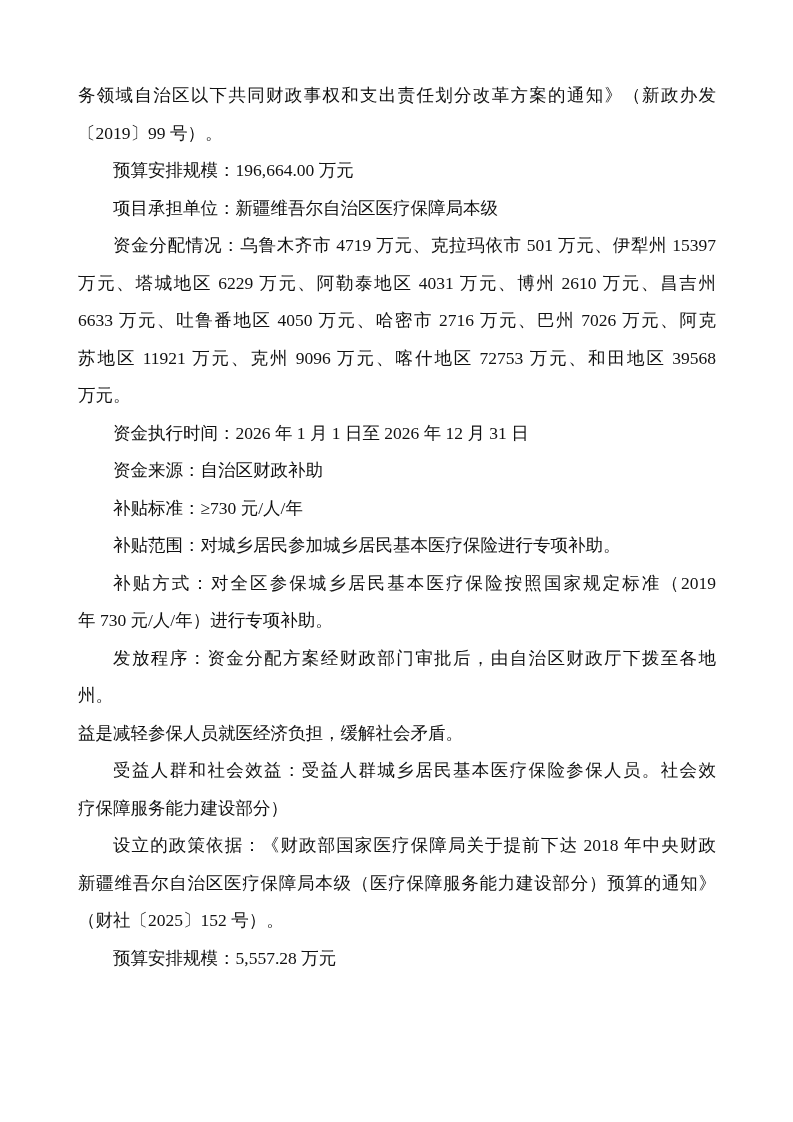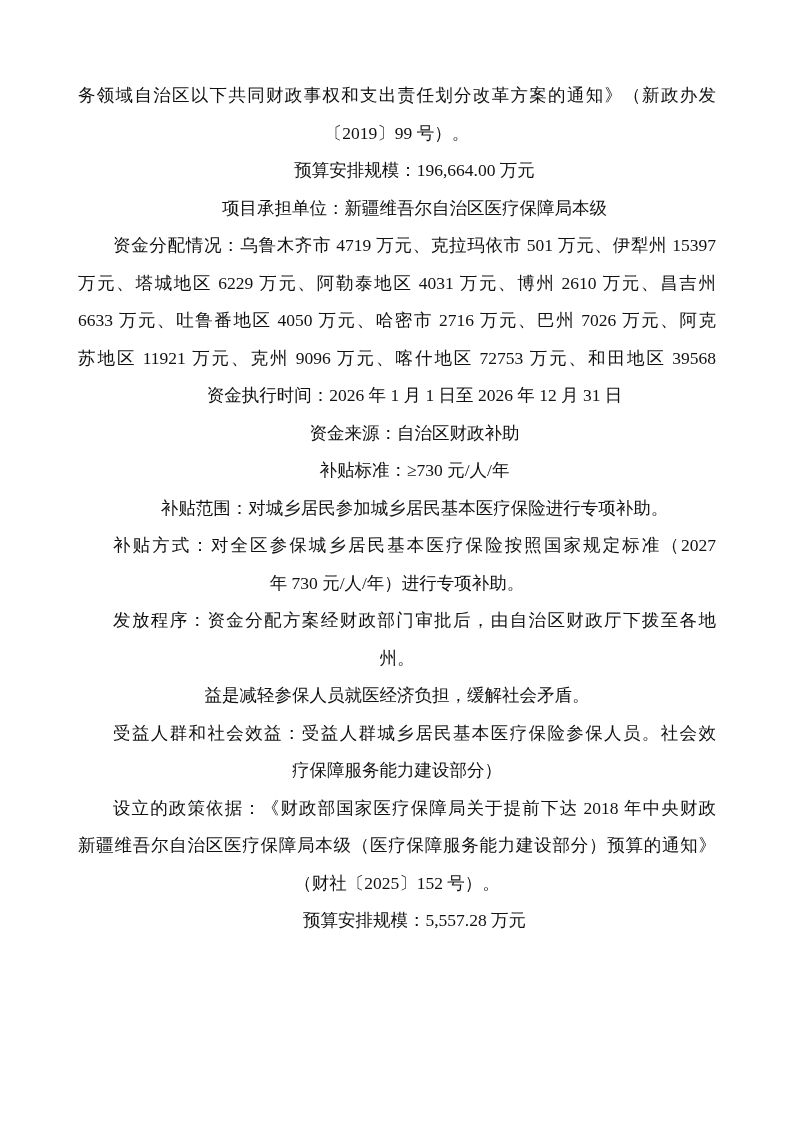--- a/index.html
+++ b/index.html
@@ -21,21 +21,21 @@
     left: 78px;
     top: 77px;
     width: 638px;
   }
   .line {
     font-size: 17.5px;
     line-height: 37.5px;
     height: 37.5px;
     overflow: hidden;
     white-space: normal;
-    text-align: center;
+    text-align: left;
   }
   .line.indent {
     text-indent: 35px;
   }
   .line.fill {
     text-align: justify;
     text-align-last: justify;
     text-justify: inter-character;
   }
   .page-num {
@@ -55,25 +55,26 @@
 <div class="page">
   <div class="content">
     <div class="line fill">务领域自治区以下共同财政事权和支出责任划分改革方案的通知》（新政办发</div>
     <div class="line">〔2019〕99 号）。</div>
     <div class="line indent">预算安排规模：196,664.00 万元</div>
     <div class="line indent">项目承担单位：新疆维吾尔自治区医疗保障局本级</div>
     <div class="line indent fill">资金分配情况：乌鲁木齐市 4719 万元、克拉玛依市 501 万元、伊犁州 15397</div>
     <div class="line fill">万元、塔城地区 6229 万元、阿勒泰地区 4031 万元、博州 2610 万元、昌吉州</div>
     <div class="line fill">6633 万元、吐鲁番地区 4050 万元、哈密市 2716 万元、巴州 7026 万元、阿克</div>
     <div class="line fill">苏地区 11921 万元、克州 9096 万元、喀什地区 72753 万元、和田地区 39568</div>
+    <div class="line">万元。</div>
     <div class="line indent">资金执行时间：2026 年 1 月 1 日至 2026 年 12 月 31 日</div>
     <div class="line indent">资金来源：自治区财政补助</div>
     <div class="line indent">补贴标准：≥730 元/人/年</div>
     <div class="line indent">补贴范围：对城乡居民参加城乡居民基本医疗保险进行专项补助。</div>
-    <div class="line indent fill">补贴方式：对全区参保城乡居民基本医疗保险按照国家规定标准（2027</div>
+    <div class="line indent fill">补贴方式：对全区参保城乡居民基本医疗保险按照国家规定标准（2019</div>
     <div class="line">年 730 元/人/年）进行专项补助。</div>
     <div class="line indent fill">发放程序：资金分配方案经财政部门审批后，由自治区财政厅下拨至各地</div>
     <div class="line">州。</div>
     <div class="line">益是减轻参保人员就医经济负担，缓解社会矛盾。</div>
     <div class="line indent fill">受益人群和社会效益：受益人群城乡居民基本医疗保险参保人员。社会效</div>
     <div class="line">疗保障服务能力建设部分）</div>
     <div class="line indent fill">设立的政策依据：《财政部国家医疗保障局关于提前下达 2018 年中央财政</div>
     <div class="line fill">新疆维吾尔自治区医疗保障局本级（医疗保障服务能力建设部分）预算的通知》</div>
     <div class="line">（财社〔2025〕152 号）。</div>
     <div class="line indent">预算安排规模：5,557.28 万元</div>

